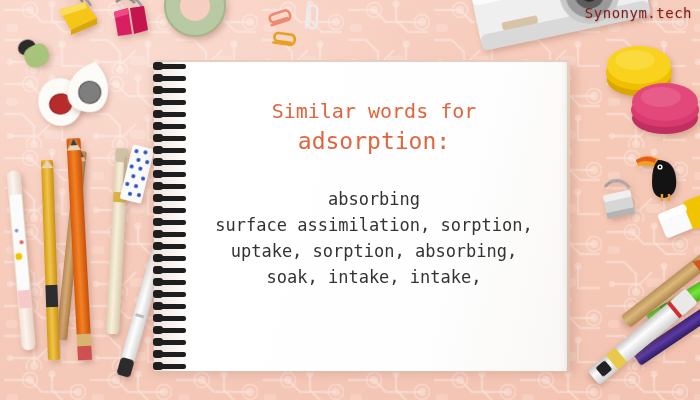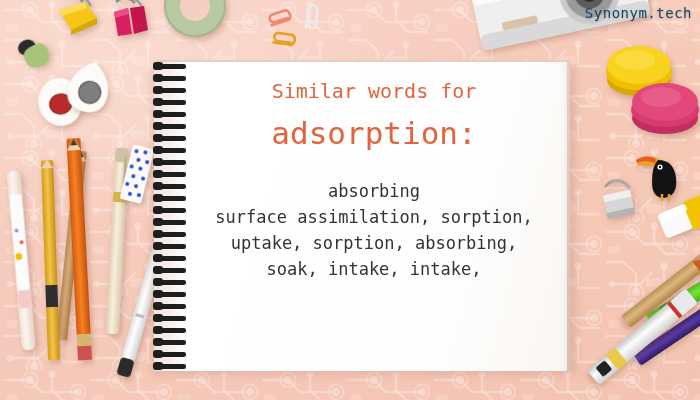--- a/index.html
+++ b/index.html
@@ -89,47 +89,47 @@
   
   .content {
     position: absolute;
     left: 188px;
     top: 62px;
     width: 372px;
     height: 309px;
     text-align: center;
   }
   .title-block {
-    padding-top: 16px;
+    padding-top: 36px;
     color: #e2643d;
   }
   .title-line1 {
     font-size: 20px;
     letter-spacing: 0px;
     line-height: 26px;
   }
   .title-line2 {
-    font-size: 31px;
+    font-size: 23px;
     line-height: 30px;
-    margin-top: 14px;
+    margin-top: 2px;
   }
   .synonyms {
     margin-top: 30px;
     color: #333333;
     font-size: 17px;
     line-height: 26px;
   }
   .syn-line { white-space: pre; }
 
   
   .logo {
     position: absolute;
     right: 8px;
     top: 5px;
-    color: #0c4a6e;
+    color: #7f1d1d;
     font-size: 14px;
     letter-spacing: .5px;
     text-shadow: 0 1px 2px rgba(160,100,80,.45);
   }
 
   
   .obj { position: absolute; }
   .shadowed { filter: drop-shadow(2px 3px 3px rgba(150,95,75,.38)); }
 
   

